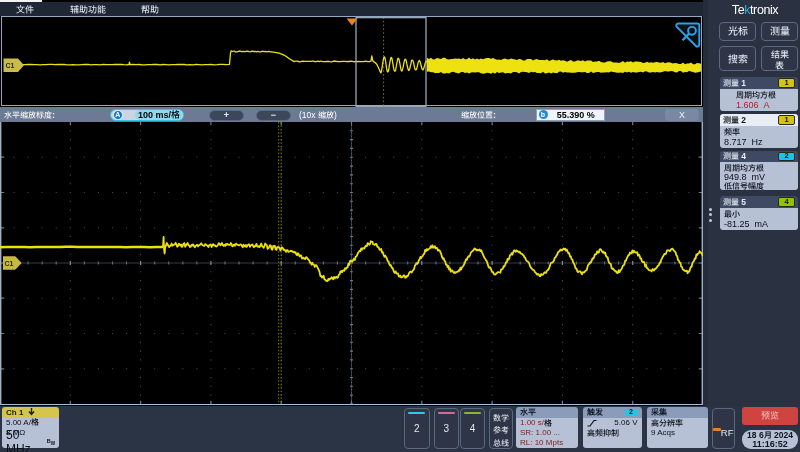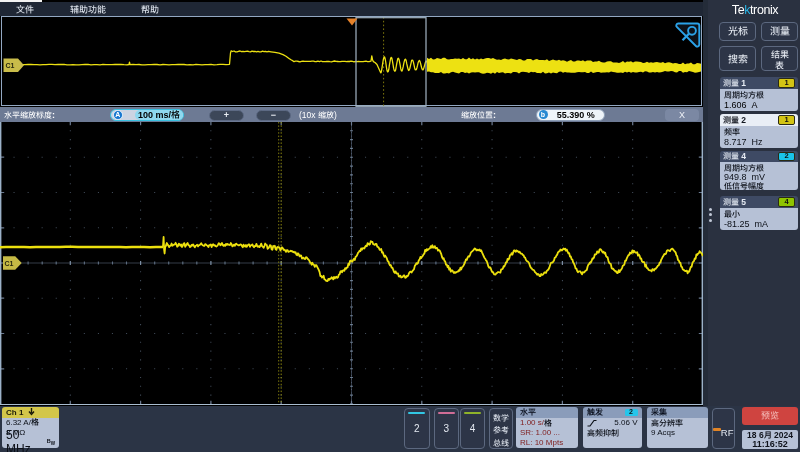--- a/index.html
+++ b/index.html
@@ -102,21 +102,21 @@
       <use href="#g653E" transform="translate(0,860) scale(1,-1)" fill="#ffffff"></use>
     </svg>
     <svg width="8" height="8" viewBox="0 0 1000 1000" style="vertical-align:-0.12em">
       <use href="#g4F4D" transform="translate(0,860) scale(1,-1)" fill="#ffffff"></use>
     </svg>
     <svg width="8" height="8" viewBox="0 0 1000 1000" style="vertical-align:-0.12em">
       <use href="#g7F6E" transform="translate(0,860) scale(1,-1)" fill="#ffffff"></use>
     </svg>
     <span style="font-size:9px;font-weight:bold">:</span>
   </div>
-<div class="abs" style="left:536px;top:108.8px;width:69px;height:12px;background:#eef4f9;border:1px solid #8fa0b8;border-radius:6px;display:flex;align-items:center">
+<div class="abs" style="left:536px;top:108.8px;width:69px;height:12px;background:#eef4f9;border:1px solid #8fa0b8;border-radius:0;display:flex;align-items:center">
     <span style="width:9px;height:9px;margin-left:1.5px;background:#2789d2;border-radius:50%;color:#fff;font-size:7px;font-weight:bold;display:flex;align-items:center;justify-content:center">b</span>
     <span style="flex:1;text-align:center;font-size:9px;font-weight:bold;color:#000">55.390 %</span>
   </div>
 <div class="abs" style="left:665px;top:108.8px;width:34px;height:12.2px;background:#7b88a3;border-radius:4px;color:#f0f3f8;font-size:9px;display:flex;align-items:center;justify-content:center">X</div>
 <div class="abs" style="left:0;top:122px;width:703px;height:283px;background:#000">
     <svg width="703" height="283" viewBox="0 0 703 283" style="position:absolute;left:0;top:0">
       <path d="M13.5 35.2h1.1 M27.6 35.2h1.1 M41.6 35.2h1.1 M55.7 35.2h1.1 M69.8 35.2h1.1 M83.8 35.2h1.1 M97.9 35.2h1.1 M111.9 35.2h1.1 M126.0 35.2h1.1 M140.0 35.2h1.1 M154.1 35.2h1.1 M168.2 35.2h1.1 M182.2 35.2h1.1 M196.3 35.2h1.1 M210.3 35.2h1.1 M224.4 35.2h1.1 M238.5 35.2h1.1 M252.5 35.2h1.1 M266.6 35.2h1.1 M280.6 35.2h1.1 M294.7 35.2h1.1 M308.8 35.2h1.1 M322.8 35.2h1.1 M336.9 35.2h1.1 M350.9 35.2h1.1 M365.0 35.2h1.1 M379.1 35.2h1.1 M393.1 35.2h1.1 M407.2 35.2h1.1 M421.2 35.2h1.1 M435.3 35.2h1.1 M449.4 35.2h1.1 M463.4 35.2h1.1 M477.5 35.2h1.1 M491.6 35.2h1.1 M505.6 35.2h1.1 M519.7 35.2h1.1 M533.7 35.2h1.1 M547.8 35.2h1.1 M561.8 35.2h1.1 M575.9 35.2h1.1 M590.0 35.2h1.1 M604.0 35.2h1.1 M618.1 35.2h1.1 M632.1 35.2h1.1 M646.2 35.2h1.1 M660.3 35.2h1.1 M674.3 35.2h1.1 M688.4 35.2h1.1 M702.4 35.2h1.1 M13.5 70.5h1.1 M27.6 70.5h1.1 M41.6 70.5h1.1 M55.7 70.5h1.1 M69.8 70.5h1.1 M83.8 70.5h1.1 M97.9 70.5h1.1 M111.9 70.5h1.1 M126.0 70.5h1.1 M140.0 70.5h1.1 M154.1 70.5h1.1 M168.2 70.5h1.1 M182.2 70.5h1.1 M196.3 70.5h1.1 M210.3 70.5h1.1 M224.4 70.5h1.1 M238.5 70.5h1.1 M252.5 70.5h1.1 M266.6 70.5h1.1 M280.6 70.5h1.1 M294.7 70.5h1.1 M308.8 70.5h1.1 M322.8 70.5h1.1 M336.9 70.5h1.1 M350.9 70.5h1.1 M365.0 70.5h1.1 M379.1 70.5h1.1 M393.1 70.5h1.1 M407.2 70.5h1.1 M421.2 70.5h1.1 M435.3 70.5h1.1 M449.4 70.5h1.1 M463.4 70.5h1.1 M477.5 70.5h1.1 M491.6 70.5h1.1 M505.6 70.5h1.1 M519.7 70.5h1.1 M533.7 70.5h1.1 M547.8 70.5h1.1 M561.8 70.5h1.1 M575.9 70.5h1.1 M590.0 70.5h1.1 M604.0 70.5h1.1 M618.1 70.5h1.1 M632.1 70.5h1.1 M646.2 70.5h1.1 M660.3 70.5h1.1 M674.3 70.5h1.1 M688.4 70.5h1.1 M702.4 70.5h1.1 M13.5 105.8h1.1 M27.6 105.8h1.1 M41.6 105.8h1.1 M55.7 105.8h1.1 M69.8 105.8h1.1 M83.8 105.8h1.1 M97.9 105.8h1.1 M111.9 105.8h1.1 M126.0 105.8h1.1 M140.0 105.8h1.1 M154.1 105.8h1.1 M168.2 105.8h1.1 M182.2 105.8h1.1 M196.3 105.8h1.1 M210.3 105.8h1.1 M224.4 105.8h1.1 M238.5 105.8h1.1 M252.5 105.8h1.1 M266.6 105.8h1.1 M280.6 105.8h1.1 M294.7 105.8h1.1 M308.8 105.8h1.1 M322.8 105.8h1.1 M336.9 105.8h1.1 M350.9 105.8h1.1 M365.0 105.8h1.1 M379.1 105.8h1.1 M393.1 105.8h1.1 M407.2 105.8h1.1 M421.2 105.8h1.1 M435.3 105.8h1.1 M449.4 105.8h1.1 M463.4 105.8h1.1 M477.5 105.8h1.1 M491.6 105.8h1.1 M505.6 105.8h1.1 M519.7 105.8h1.1 M533.7 105.8h1.1 M547.8 105.8h1.1 M561.8 105.8h1.1 M575.9 105.8h1.1 M590.0 105.8h1.1 M604.0 105.8h1.1 M618.1 105.8h1.1 M632.1 105.8h1.1 M646.2 105.8h1.1 M660.3 105.8h1.1 M674.3 105.8h1.1 M688.4 105.8h1.1 M702.4 105.8h1.1 M13.5 141.0h1.1 M27.6 141.0h1.1 M41.6 141.0h1.1 M55.7 141.0h1.1 M69.8 141.0h1.1 M83.8 141.0h1.1 M97.9 141.0h1.1 M111.9 141.0h1.1 M126.0 141.0h1.1 M140.0 141.0h1.1 M154.1 141.0h1.1 M168.2 141.0h1.1 M182.2 141.0h1.1 M196.3 141.0h1.1 M210.3 141.0h1.1 M224.4 141.0h1.1 M238.5 141.0h1.1 M252.5 141.0h1.1 M266.6 141.0h1.1 M280.6 141.0h1.1 M294.7 141.0h1.1 M308.8 141.0h1.1 M322.8 141.0h1.1 M336.9 141.0h1.1 M365.0 141.0h1.1 M379.1 141.0h1.1 M393.1 141.0h1.1 M407.2 141.0h1.1 M421.2 141.0h1.1 M435.3 141.0h1.1 M449.4 141.0h1.1 M463.4 141.0h1.1 M477.5 141.0h1.1 M491.6 141.0h1.1 M505.6 141.0h1.1 M519.7 141.0h1.1 M533.7 141.0h1.1 M547.8 141.0h1.1 M561.8 141.0h1.1 M575.9 141.0h1.1 M590.0 141.0h1.1 M604.0 141.0h1.1 M618.1 141.0h1.1 M632.1 141.0h1.1 M646.2 141.0h1.1 M660.3 141.0h1.1 M674.3 141.0h1.1 M688.4 141.0h1.1 M702.4 141.0h1.1 M13.5 176.2h1.1 M27.6 176.2h1.1 M41.6 176.2h1.1 M55.7 176.2h1.1 M69.8 176.2h1.1 M83.8 176.2h1.1 M97.9 176.2h1.1 M111.9 176.2h1.1 M126.0 176.2h1.1 M140.0 176.2h1.1 M154.1 176.2h1.1 M168.2 176.2h1.1 M182.2 176.2h1.1 M196.3 176.2h1.1 M210.3 176.2h1.1 M224.4 176.2h1.1 M238.5 176.2h1.1 M252.5 176.2h1.1 M266.6 176.2h1.1 M280.6 176.2h1.1 M294.7 176.2h1.1 M308.8 176.2h1.1 M322.8 176.2h1.1 M336.9 176.2h1.1 M350.9 176.2h1.1 M365.0 176.2h1.1 M379.1 176.2h1.1 M393.1 176.2h1.1 M407.2 176.2h1.1 M421.2 176.2h1.1 M435.3 176.2h1.1 M449.4 176.2h1.1 M463.4 176.2h1.1 M477.5 176.2h1.1 M491.6 176.2h1.1 M505.6 176.2h1.1 M519.7 176.2h1.1 M533.7 176.2h1.1 M547.8 176.2h1.1 M561.8 176.2h1.1 M575.9 176.2h1.1 M590.0 176.2h1.1 M604.0 176.2h1.1 M618.1 176.2h1.1 M632.1 176.2h1.1 M646.2 176.2h1.1 M660.3 176.2h1.1 M674.3 176.2h1.1 M688.4 176.2h1.1 M702.4 176.2h1.1 M13.5 211.5h1.1 M27.6 211.5h1.1 M41.6 211.5h1.1 M55.7 211.5h1.1 M69.8 211.5h1.1 M83.8 211.5h1.1 M97.9 211.5h1.1 M111.9 211.5h1.1 M126.0 211.5h1.1 M140.0 211.5h1.1 M154.1 211.5h1.1 M168.2 211.5h1.1 M182.2 211.5h1.1 M196.3 211.5h1.1 M210.3 211.5h1.1 M224.4 211.5h1.1 M238.5 211.5h1.1 M252.5 211.5h1.1 M266.6 211.5h1.1 M280.6 211.5h1.1 M294.7 211.5h1.1 M308.8 211.5h1.1 M322.8 211.5h1.1 M336.9 211.5h1.1 M350.9 211.5h1.1 M365.0 211.5h1.1 M379.1 211.5h1.1 M393.1 211.5h1.1 M407.2 211.5h1.1 M421.2 211.5h1.1 M435.3 211.5h1.1 M449.4 211.5h1.1 M463.4 211.5h1.1 M477.5 211.5h1.1 M491.6 211.5h1.1 M505.6 211.5h1.1 M519.7 211.5h1.1 M533.7 211.5h1.1 M547.8 211.5h1.1 M561.8 211.5h1.1 M575.9 211.5h1.1 M590.0 211.5h1.1 M604.0 211.5h1.1 M618.1 211.5h1.1 M632.1 211.5h1.1 M646.2 211.5h1.1 M660.3 211.5h1.1 M674.3 211.5h1.1 M688.4 211.5h1.1 M702.4 211.5h1.1 M13.5 246.8h1.1 M27.6 246.8h1.1 M41.6 246.8h1.1 M55.7 246.8h1.1 M69.8 246.8h1.1 M83.8 246.8h1.1 M97.9 246.8h1.1 M111.9 246.8h1.1 M126.0 246.8h1.1 M140.0 246.8h1.1 M154.1 246.8h1.1 M168.2 246.8h1.1 M182.2 246.8h1.1 M196.3 246.8h1.1 M210.3 246.8h1.1 M224.4 246.8h1.1 M238.5 246.8h1.1 M252.5 246.8h1.1 M266.6 246.8h1.1 M280.6 246.8h1.1 M294.7 246.8h1.1 M308.8 246.8h1.1 M322.8 246.8h1.1 M336.9 246.8h1.1 M350.9 246.8h1.1 M365.0 246.8h1.1 M379.1 246.8h1.1 M393.1 246.8h1.1 M407.2 246.8h1.1 M421.2 246.8h1.1 M435.3 246.8h1.1 M449.4 246.8h1.1 M463.4 246.8h1.1 M477.5 246.8h1.1 M491.6 246.8h1.1 M505.6 246.8h1.1 M519.7 246.8h1.1 M533.7 246.8h1.1 M547.8 246.8h1.1 M561.8 246.8h1.1 M575.9 246.8h1.1 M590.0 246.8h1.1 M604.0 246.8h1.1 M618.1 246.8h1.1 M632.1 246.8h1.1 M646.2 246.8h1.1 M660.3 246.8h1.1 M674.3 246.8h1.1 M688.4 246.8h1.1 M702.4 246.8h1.1 M69.8 8.8h1.1 M69.8 17.6h1.1 M69.8 26.4h1.1 M69.8 35.2h1.1 M69.8 44.1h1.1 M69.8 52.9h1.1 M69.8 61.7h1.1 M69.8 70.5h1.1 M69.8 79.3h1.1 M69.8 88.1h1.1 M69.8 96.9h1.1 M69.8 105.7h1.1 M69.8 114.5h1.1 M69.8 123.3h1.1 M69.8 132.2h1.1 M69.8 141.0h1.1 M69.8 149.8h1.1 M69.8 158.6h1.1 M69.8 167.4h1.1 M69.8 176.2h1.1 M69.8 185.0h1.1 M69.8 193.8h1.1 M69.8 202.6h1.1 M69.8 211.4h1.1 M69.8 220.3h1.1 M69.8 229.1h1.1 M69.8 237.9h1.1 M69.8 246.7h1.1 M69.8 255.5h1.1 M69.8 264.3h1.1 M69.8 273.1h1.1 M69.8 281.9h1.1 M140.0 8.8h1.1 M140.0 17.6h1.1 M140.0 26.4h1.1 M140.0 35.2h1.1 M140.0 44.1h1.1 M140.0 52.9h1.1 M140.0 61.7h1.1 M140.0 70.5h1.1 M140.0 79.3h1.1 M140.0 88.1h1.1 M140.0 96.9h1.1 M140.0 105.7h1.1 M140.0 114.5h1.1 M140.0 123.3h1.1 M140.0 132.2h1.1 M140.0 141.0h1.1 M140.0 149.8h1.1 M140.0 158.6h1.1 M140.0 167.4h1.1 M140.0 176.2h1.1 M140.0 185.0h1.1 M140.0 193.8h1.1 M140.0 202.6h1.1 M140.0 211.4h1.1 M140.0 220.3h1.1 M140.0 229.1h1.1 M140.0 237.9h1.1 M140.0 246.7h1.1 M140.0 255.5h1.1 M140.0 264.3h1.1 M140.0 273.1h1.1 M140.0 281.9h1.1 M210.3 8.8h1.1 M210.3 17.6h1.1 M210.3 26.4h1.1 M210.3 35.2h1.1 M210.3 44.1h1.1 M210.3 52.9h1.1 M210.3 61.7h1.1 M210.3 70.5h1.1 M210.3 79.3h1.1 M210.3 88.1h1.1 M210.3 96.9h1.1 M210.3 105.7h1.1 M210.3 114.5h1.1 M210.3 123.3h1.1 M210.3 132.2h1.1 M210.3 141.0h1.1 M210.3 149.8h1.1 M210.3 158.6h1.1 M210.3 167.4h1.1 M210.3 176.2h1.1 M210.3 185.0h1.1 M210.3 193.8h1.1 M210.3 202.6h1.1 M210.3 211.4h1.1 M210.3 220.3h1.1 M210.3 229.1h1.1 M210.3 237.9h1.1 M210.3 246.7h1.1 M210.3 255.5h1.1 M210.3 264.3h1.1 M210.3 273.1h1.1 M210.3 281.9h1.1 M280.6 8.8h1.1 M280.6 17.6h1.1 M280.6 26.4h1.1 M280.6 35.2h1.1 M280.6 44.1h1.1 M280.6 52.9h1.1 M280.6 61.7h1.1 M280.6 70.5h1.1 M280.6 79.3h1.1 M280.6 88.1h1.1 M280.6 96.9h1.1 M280.6 105.7h1.1 M280.6 114.5h1.1 M280.6 123.3h1.1 M280.6 132.2h1.1 M280.6 141.0h1.1 M280.6 149.8h1.1 M280.6 158.6h1.1 M280.6 167.4h1.1 M280.6 176.2h1.1 M280.6 185.0h1.1 M280.6 193.8h1.1 M280.6 202.6h1.1 M280.6 211.4h1.1 M280.6 220.3h1.1 M280.6 229.1h1.1 M280.6 237.9h1.1 M280.6 246.7h1.1 M280.6 255.5h1.1 M280.6 264.3h1.1 M280.6 273.1h1.1 M280.6 281.9h1.1 M350.9 8.8h1.1 M350.9 17.6h1.1 M350.9 26.4h1.1 M350.9 35.2h1.1 M350.9 44.1h1.1 M350.9 52.9h1.1 M350.9 61.7h1.1 M350.9 70.5h1.1 M350.9 79.3h1.1 M350.9 88.1h1.1 M350.9 96.9h1.1 M350.9 105.7h1.1 M350.9 114.5h1.1 M350.9 123.3h1.1 M350.9 132.2h1.1 M350.9 141.0h1.1 M350.9 149.8h1.1 M350.9 158.6h1.1 M350.9 167.4h1.1 M350.9 176.2h1.1 M350.9 185.0h1.1 M350.9 193.8h1.1 M350.9 202.6h1.1 M350.9 211.4h1.1 M350.9 220.3h1.1 M350.9 229.1h1.1 M350.9 237.9h1.1 M350.9 246.7h1.1 M350.9 255.5h1.1 M350.9 264.3h1.1 M350.9 273.1h1.1 M350.9 281.9h1.1 M421.2 8.8h1.1 M421.2 17.6h1.1 M421.2 26.4h1.1 M421.2 35.2h1.1 M421.2 44.1h1.1 M421.2 52.9h1.1 M421.2 61.7h1.1 M421.2 70.5h1.1 M421.2 79.3h1.1 M421.2 88.1h1.1 M421.2 96.9h1.1 M421.2 105.7h1.1 M421.2 114.5h1.1 M421.2 123.3h1.1 M421.2 132.2h1.1 M421.2 141.0h1.1 M421.2 149.8h1.1 M421.2 158.6h1.1 M421.2 167.4h1.1 M421.2 176.2h1.1 M421.2 185.0h1.1 M421.2 193.8h1.1 M421.2 202.6h1.1 M421.2 211.4h1.1 M421.2 220.3h1.1 M421.2 229.1h1.1 M421.2 237.9h1.1 M421.2 246.7h1.1 M421.2 255.5h1.1 M421.2 264.3h1.1 M421.2 273.1h1.1 M421.2 281.9h1.1 M491.5 8.8h1.1 M491.5 17.6h1.1 M491.5 26.4h1.1 M491.5 35.2h1.1 M491.5 44.1h1.1 M491.5 52.9h1.1 M491.5 61.7h1.1 M491.5 70.5h1.1 M491.5 79.3h1.1 M491.5 88.1h1.1 M491.5 96.9h1.1 M491.5 105.7h1.1 M491.5 114.5h1.1 M491.5 123.3h1.1 M491.5 132.2h1.1 M491.5 141.0h1.1 M491.5 149.8h1.1 M491.5 158.6h1.1 M491.5 167.4h1.1 M491.5 176.2h1.1 M491.5 185.0h1.1 M491.5 193.8h1.1 M491.5 202.6h1.1 M491.5 211.4h1.1 M491.5 220.3h1.1 M491.5 229.1h1.1 M491.5 237.9h1.1 M491.5 246.7h1.1 M491.5 255.5h1.1 M491.5 264.3h1.1 M491.5 273.1h1.1 M491.5 281.9h1.1 M561.9 8.8h1.1 M561.9 17.6h1.1 M561.9 26.4h1.1 M561.9 35.2h1.1 M561.9 44.1h1.1 M561.9 52.9h1.1 M561.9 61.7h1.1 M561.9 70.5h1.1 M561.9 79.3h1.1 M561.9 88.1h1.1 M561.9 96.9h1.1 M561.9 105.7h1.1 M561.9 114.5h1.1 M561.9 123.3h1.1 M561.9 132.2h1.1 M561.9 141.0h1.1 M561.9 149.8h1.1 M561.9 158.6h1.1 M561.9 167.4h1.1 M561.9 176.2h1.1 M561.9 185.0h1.1 M561.9 193.8h1.1 M561.9 202.6h1.1 M561.9 211.4h1.1 M561.9 220.3h1.1 M561.9 229.1h1.1 M561.9 237.9h1.1 M561.9 246.7h1.1 M561.9 255.5h1.1 M561.9 264.3h1.1 M561.9 273.1h1.1 M561.9 281.9h1.1 M632.1 8.8h1.1 M632.1 17.6h1.1 M632.1 26.4h1.1 M632.1 35.2h1.1 M632.1 44.1h1.1 M632.1 52.9h1.1 M632.1 61.7h1.1 M632.1 70.5h1.1 M632.1 79.3h1.1 M632.1 88.1h1.1 M632.1 96.9h1.1 M632.1 105.7h1.1 M632.1 114.5h1.1 M632.1 123.3h1.1 M632.1 132.2h1.1 M632.1 141.0h1.1 M632.1 149.8h1.1 M632.1 158.6h1.1 M632.1 167.4h1.1 M632.1 176.2h1.1 M632.1 185.0h1.1 M632.1 193.8h1.1 M632.1 202.6h1.1 M632.1 211.4h1.1 M632.1 220.3h1.1 M632.1 229.1h1.1 M632.1 237.9h1.1 M632.1 246.7h1.1 M632.1 255.5h1.1 M632.1 264.3h1.1 M632.1 273.1h1.1 M632.1 281.9h1.1" stroke="#3e4855" stroke-width="1.1" fill="none"></path>
       <line x1="0" y1="141.0" x2="703" y2="141.0" stroke="#343c49" stroke-width="1"></line>
       <path d="M14.1 139.4v3.2 M28.1 139.4v3.2 M42.2 139.4v3.2 M56.2 139.4v3.2 M84.4 139.4v3.2 M98.4 139.4v3.2 M112.5 139.4v3.2 M126.5 139.4v3.2 M154.7 139.4v3.2 M168.7 139.4v3.2 M182.8 139.4v3.2 M196.8 139.4v3.2 M225.0 139.4v3.2 M239.0 139.4v3.2 M253.1 139.4v3.2 M267.1 139.4v3.2 M295.3 139.4v3.2 M309.3 139.4v3.2 M323.4 139.4v3.2 M337.4 139.4v3.2 M365.6 139.4v3.2 M379.6 139.4v3.2 M393.7 139.4v3.2 M407.7 139.4v3.2 M435.9 139.4v3.2 M449.9 139.4v3.2 M464.0 139.4v3.2 M478.0 139.4v3.2 M506.2 139.4v3.2 M520.2 139.4v3.2 M534.3 139.4v3.2 M548.3 139.4v3.2 M576.5 139.4v3.2 M590.5 139.4v3.2 M604.6 139.4v3.2 M618.6 139.4v3.2 M646.8 139.4v3.2 M660.8 139.4v3.2 M674.9 139.4v3.2 M688.9 139.4v3.2" stroke="#5d6d80" stroke-width="1.1" fill="none"></path>
       <path d="M70.3 138.9v4.2 M140.6 138.9v4.2 M210.9 138.9v4.2 M281.2 138.9v4.2 M351.5 138.9v4.2 M421.8 138.9v4.2 M492.1 138.9v4.2 M562.4 138.9v4.2 M632.7 138.9v4.2 M703.0 138.9v4.2" stroke="#7b8da2" stroke-width="1.2" fill="none"></path>
@@ -175,21 +175,21 @@
 <div class="abs" style="left:720px;top:77.0px;width:78px;height:11.5px;background:#3e4a64;border-radius:3px 3px 0 0;display:flex;align-items:center;padding:0 3px">
     <svg width="8" height="8" viewBox="0 0 1000 1000" style="vertical-align:-0.12em">
       <use href="#g6D4B" transform="translate(0,860) scale(1,-1)" fill="#e6ebf3" stroke="#e6ebf3" stroke-width="14"></use>
     </svg>
     <svg width="8" height="8" viewBox="0 0 1000 1000" style="vertical-align:-0.12em">
       <use href="#g91CF" transform="translate(0,860) scale(1,-1)" fill="#e6ebf3" stroke="#e6ebf3" stroke-width="14"></use>
     </svg>
     <span style="font-size:8.5px;font-weight:bold;color:#e6ebf3">&nbsp;1</span>
     <span style="margin-left:auto;width:17px;height:9.5px;background:#d3c414;border:1px solid #2a2a14;border-radius:2px;color:#101010;font-size:7.5px;font-weight:bold;display:flex;align-items:center;justify-content:center;line-height:0">1</span>
   </div>
-<div class="abs" style="left:720px;top:88.5px;width:78px;height:22.5px;background:#b6c1d6;border-radius:0 0 3px 3px;padding:1px 4px;color:#000000">
+<div class="abs" style="left:720px;top:88.5px;width:78px;height:22.5px;background:#b6c1d6;border-radius:0 0 3px 3px;padding:1px 16px;color:#b91c1c">
     <div style="height:10.2px;display:flex;align-items:center;white-space:nowrap">
       <svg width="8" height="8" viewBox="0 0 1000 1000" style="vertical-align:-0.12em">
         <use href="#g5468" transform="translate(0,860) scale(1,-1)" fill="#0c1018"></use>
       </svg>
       <svg width="8" height="8" viewBox="0 0 1000 1000" style="vertical-align:-0.12em">
         <use href="#g671F" transform="translate(0,860) scale(1,-1)" fill="#0c1018"></use>
       </svg>
       <svg width="8" height="8" viewBox="0 0 1000 1000" style="vertical-align:-0.12em">
         <use href="#g5747" transform="translate(0,860) scale(1,-1)" fill="#0c1018"></use>
       </svg>
@@ -306,21 +306,21 @@
   </div>
 <div class="abs" style="left:0;top:405.5px;width:800px;height:46.5px;background:#2b3445"></div>
 <div class="abs" style="left:2px;top:407px;width:57px;height:10.5px;background:#d3c64a;border-radius:3px 3px 0 0;display:flex;align-items:center;padding:0 4px">
     <span style="font-size:8px;font-weight:bold;color:#1a1a08">Ch 1&nbsp;&nbsp;</span>
     <svg width="7" height="8" viewBox="0 0 7 8">
       <path d="M3.5 0v5M1 3.5l2.5 3 2.5-3" stroke="#1a1a08" stroke-width="1.4" fill="none"></path>
     </svg>
   </div>
 <div class="abs" style="left:2px;top:417.5px;width:57px;height:30.5px;background:#b6c1d6;border-radius:0 0 3px 3px;padding:0 4px;color:#0c1018">
     <div style="height:9.8px;display:flex;align-items:center">
-      <span style="font-size:8px">6.32 A/</span>
+      <span style="font-size:8px">5.00 A/</span>
       <svg width="8" height="8" viewBox="0 0 1000 1000" style="vertical-align:-0.12em">
         <use href="#g683C" transform="translate(0,860) scale(1,-1)" fill="#0c1018"></use>
       </svg>
     </div>
     <div style="height:9.8px;display:flex;align-items:center">
       <span style="font-size:8px">8 MΩ</span>
     </div>
     <div style="height:9.8px;display:flex;align-items:center">
       <span style="font-size:12px">50 MHz&nbsp;</span>
       <span style="font-size:5.5px;font-weight:bold">B<sub>W</sub></span>
@@ -440,21 +440,21 @@
     <span style="font-size:9.5px;margin-top:9px">RF</span>
   </div>
 <div class="abs" style="left:742px;top:407px;width:56px;height:17.5px;background:#cf4440;border-radius:3px;display:flex;align-items:center;justify-content:center">
     <svg width="9" height="9" viewBox="0 0 1000 1000" style="vertical-align:-0.12em">
       <use href="#g9884" transform="translate(0,860) scale(1,-1)" fill="#f2b5b2"></use>
     </svg>
     <svg width="9" height="9" viewBox="0 0 1000 1000" style="vertical-align:-0.12em">
       <use href="#g89C8" transform="translate(0,860) scale(1,-1)" fill="#f2b5b2"></use>
     </svg>
   </div>
-<div class="abs" style="left:742px;top:429.5px;width:56px;height:19.5px;background:#b6c1d6;border-radius:2px;color:#10141c;text-align:center;font-weight:bold">
+<div class="abs" style="left:742px;top:429.5px;width:56px;height:19.5px;background:#b6c1d6;border-radius:9px;color:#10141c;text-align:center;font-weight:bold">
     <div style="height:10px;display:flex;align-items:center;justify-content:center">
       <span style="font-size:8.5px">18 6</span>
       <svg width="8" height="8" viewBox="0 0 1000 1000" style="vertical-align:-0.12em">
         <use href="#g6708" transform="translate(0,860) scale(1,-1)" fill="#10141c" stroke="#10141c" stroke-width="14"></use>
       </svg>
       <span style="font-size:8.5px">&nbsp;2024</span>
     </div>
     <div style="height:9px;display:flex;align-items:center;justify-content:center">
       <span style="font-size:9px">11:16:52</span>
     </div>

